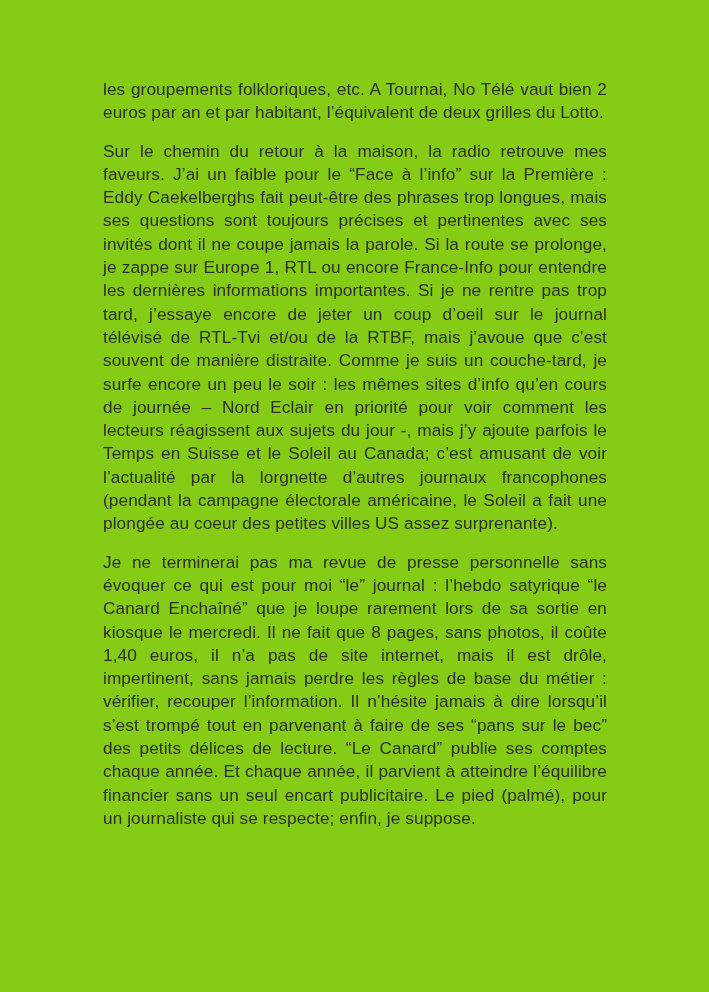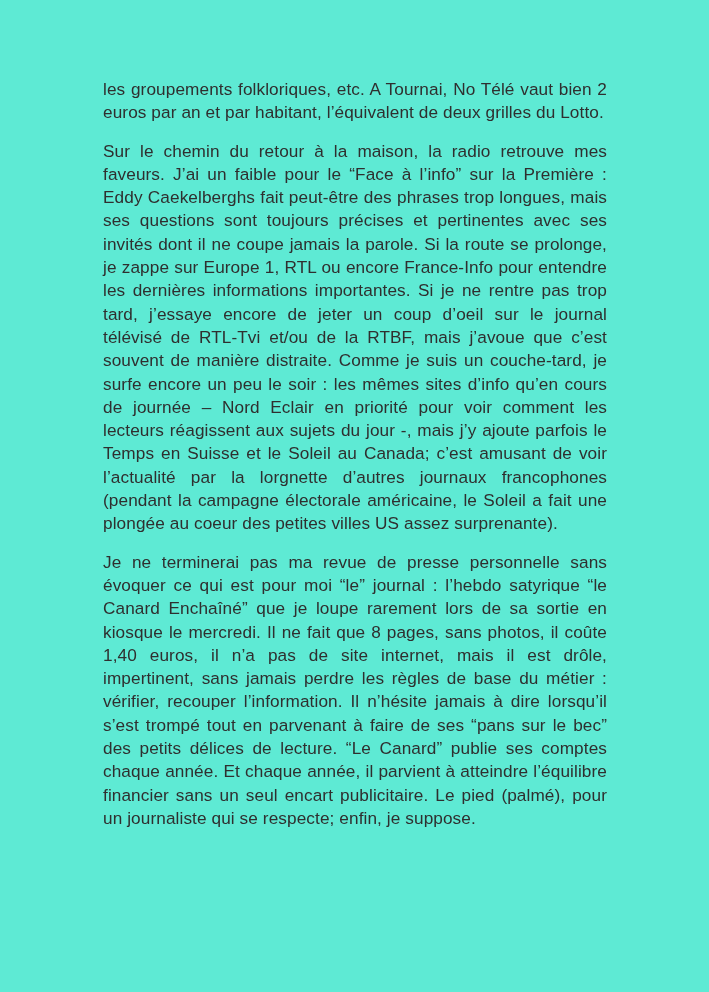--- a/index.html
+++ b/index.html
@@ -4,21 +4,21 @@
 <style>
   html, body {
     margin: 0;
     padding: 0;
     background: #ffffff;
   }
   .page {
     position: relative;
     width: 709px;
     height: 992px;
-    background: #5eead4;
+    background: #84cc16;
     font-family: "Liberation Sans", sans-serif;
     color: #2f2f2f;
     box-sizing: border-box;
     overflow: hidden;
   }
   .text-block {
     position: absolute;
     left: 103px;
     top: 78px;
     width: 504px;

